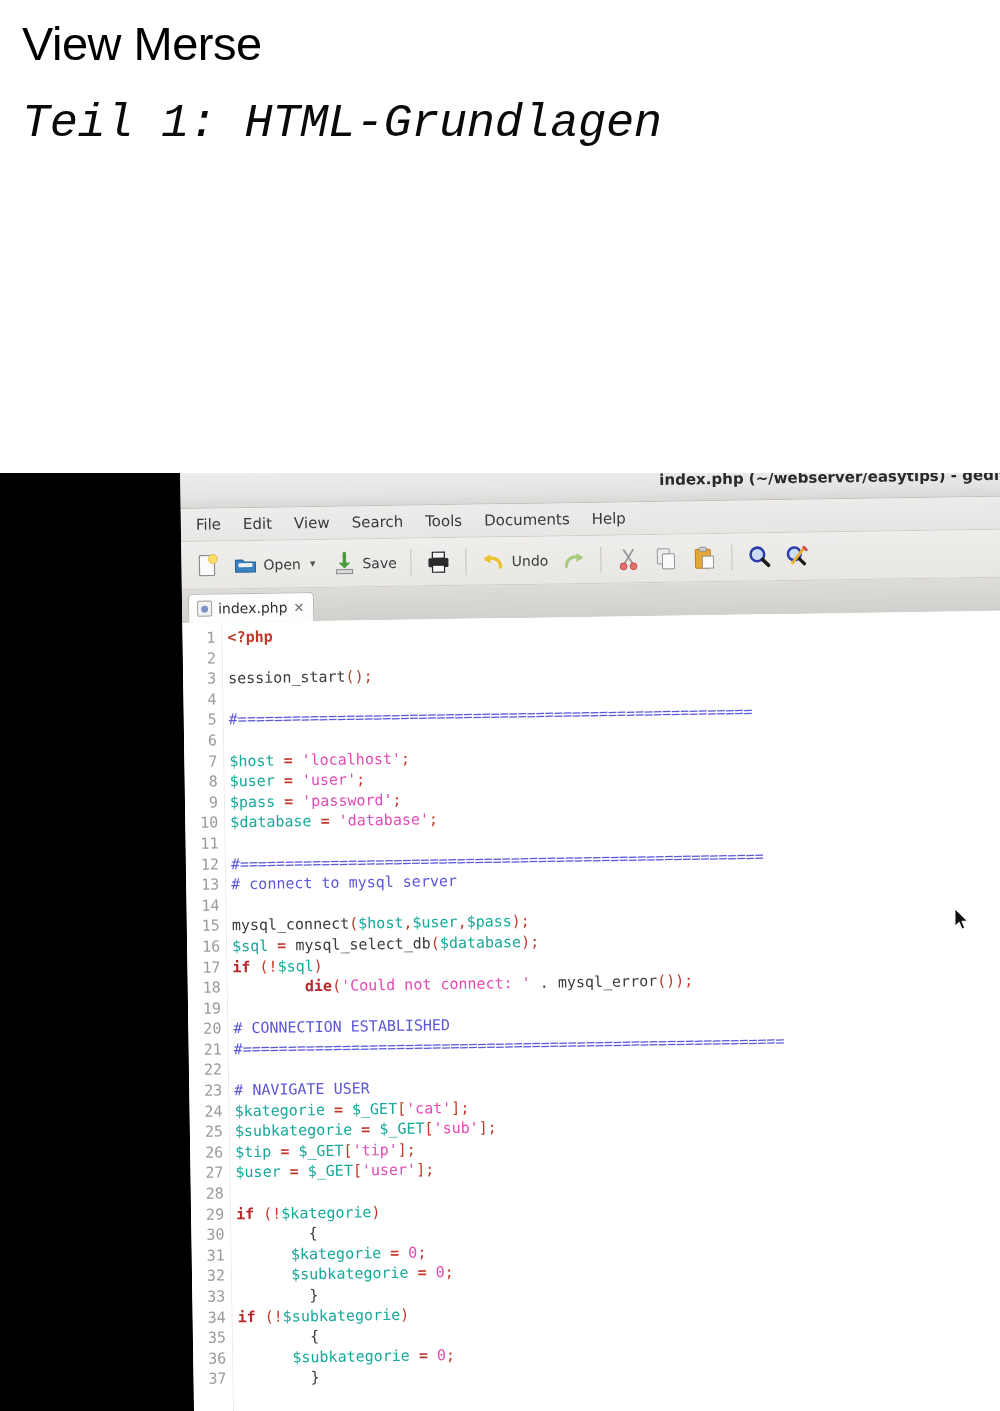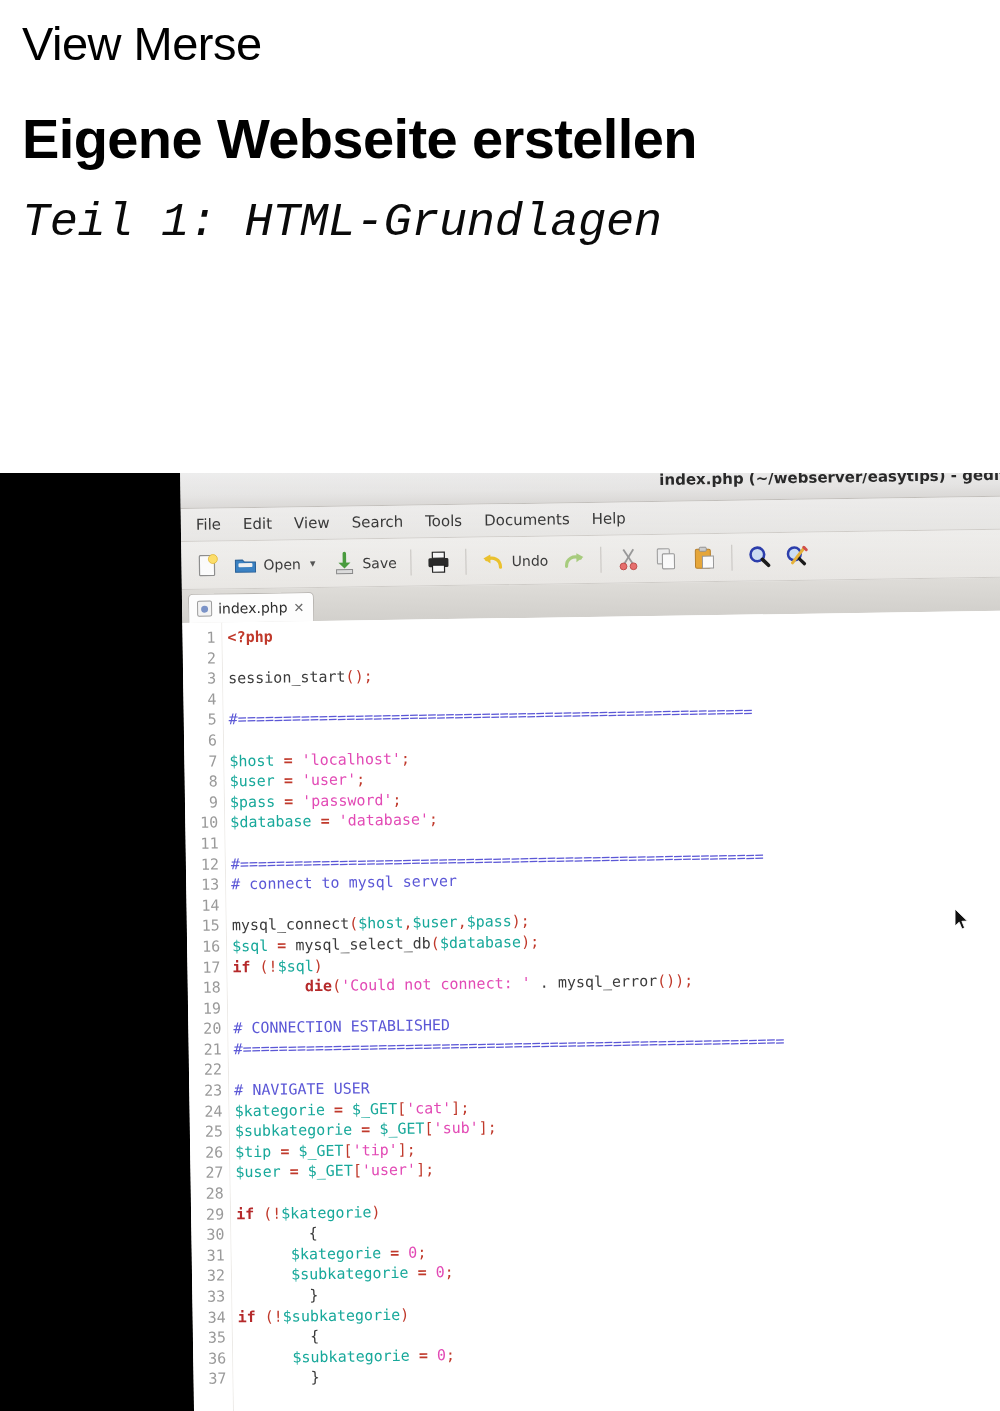--- a/index.html
+++ b/index.html
@@ -270,21 +270,20 @@
     z-index: 30;
   }
 </style>
 </head>
 <body>
 
 <div id="cover">
 
   <div id="title-block">
     <div id="author-name">View Merse</div>
-    <div id="book-title">Eigene Webseite erstellen</div>
     <div id="book-subtitle">Teil 1: HTML-Grundlagen</div>
   </div>
 
   <div id="screenshot-band">
 
     <div id="gedit-window">
 
       <div id="gedit-titlebar">
         <div id="window-title">index.php (~/webserver/easytips) - gedit</div>
       </div>

